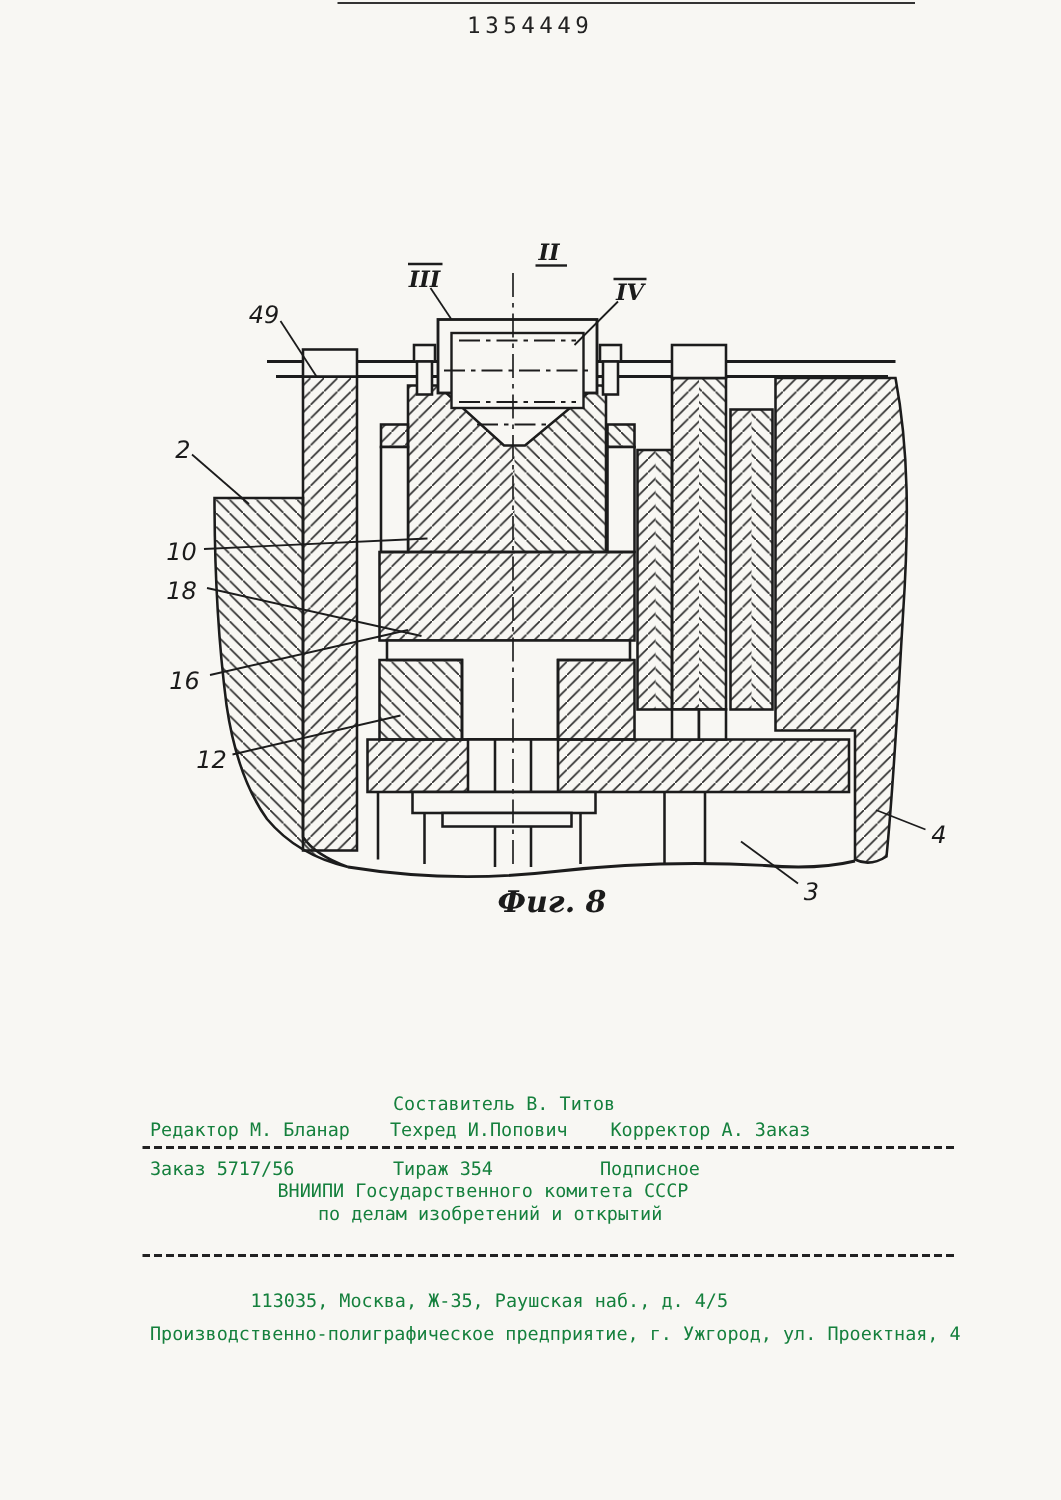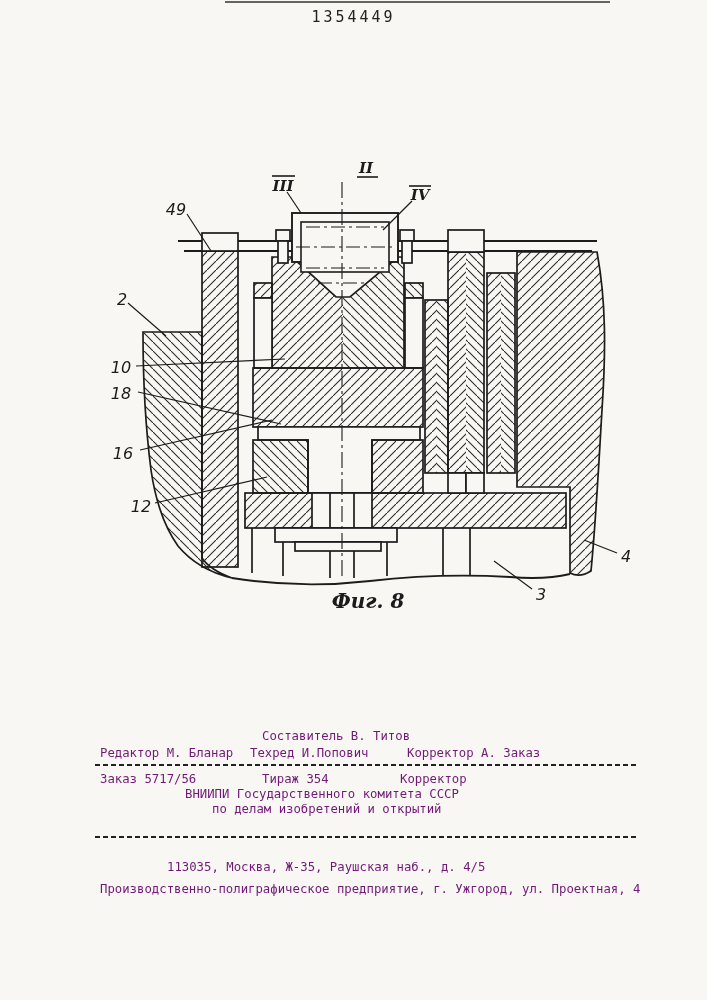--- a/index.html
+++ b/index.html
@@ -11,21 +11,21 @@
     font-family:"DejaVu Sans Mono", monospace;
     color:#1d1d1d;
     overflow:hidden;
     padding-left:21px;
   }
   .patent-number{
     position:absolute;top:8px;left:0;width:707px;
     text-align:center;font-size:15px;letter-spacing:3px;color:#222;
   }
   svg{position:absolute;left:0;top:0;}
-  .imprint{position:absolute;font-size:12.3px;white-space:pre;color:#701a75;}
+  .imprint{position:absolute;font-size:12.3px;white-space:pre;color:#15803d;}
   .sep{
     position:absolute;height:2px;
     background:repeating-linear-gradient(90deg,#222 0 5px,transparent 5px 8px);
   }
   text{fill:#1b1b1b;}
   .plabel{font-family:"DejaVu Sans", sans-serif;font-style:italic;font-size:16px;}
   .rlabel{font-family:"DejaVu Serif", serif;font-style:italic;font-weight:bold;font-size:15px;}
   .figcap{font-family:"DejaVu Serif", serif;font-style:italic;font-weight:bold;font-size:20px;}
 </style>
 </head>
@@ -148,28 +148,28 @@
     <text class="plabel" x="626" y="562" text-anchor="middle">4</text>
     <text class="plabel" x="541" y="600" text-anchor="middle">3</text>
     <text class="rlabel" x="366" y="173" text-anchor="middle">II</text>
     <text class="rlabel" x="283" y="191" text-anchor="middle">III</text>
     <text class="rlabel" x="420" y="200" text-anchor="middle">IV</text>
     <text class="figcap" x="368" y="608" text-anchor="middle">Фиг. 8</text>
   </svg>
 
   <div class="imprint" style="left:262px;top:729px;">Составитель В. Титов</div>
   <div class="imprint" style="left:100px;top:746px;">Редактор М. Бланар</div>
-  <div class="imprint" style="left:250px;top:746px;">Техред И.Попович</div>
+  <div class="imprint" style="left:260px;top:746px;">Техред И.Попович</div>
   <div class="imprint" style="left:407px;top:746px;">Корректор А. Заказ</div>
 
   <div class="sep" style="left:95px;top:764px;width:542px;"></div>
 
   <div class="imprint" style="left:100px;top:772px;text-align:right;">Заказ 5717/56</div>
   <div class="imprint" style="left:262px;top:772px;">Тираж 354</div>
-  <div class="imprint" style="left:400px;top:772px;">Корректор</div>
+  <div class="imprint" style="left:400px;top:772px;">Подписное</div>
   <div class="imprint" style="left:185px;top:787px;text-align:center;">ВНИИПИ Государственного комитета СССР</div>
   <div class="imprint" style="left:212px;top:802px;">по делам изобретений и открытий</div>
   <div class="imprint" style="left:167px;top:860px;">113035, Москва, Ж-35, Раушская наб., д. 4/5</div>
 
   <div class="sep" style="left:95px;top:836px;width:542px;"></div>
 
   <div class="imprint" style="left:100px;top:846px;margin-top:36px;">Производственно-полиграфическое предприятие, г. Ужгород, ул. Проектная, 4</div>
 
 </div>
 

